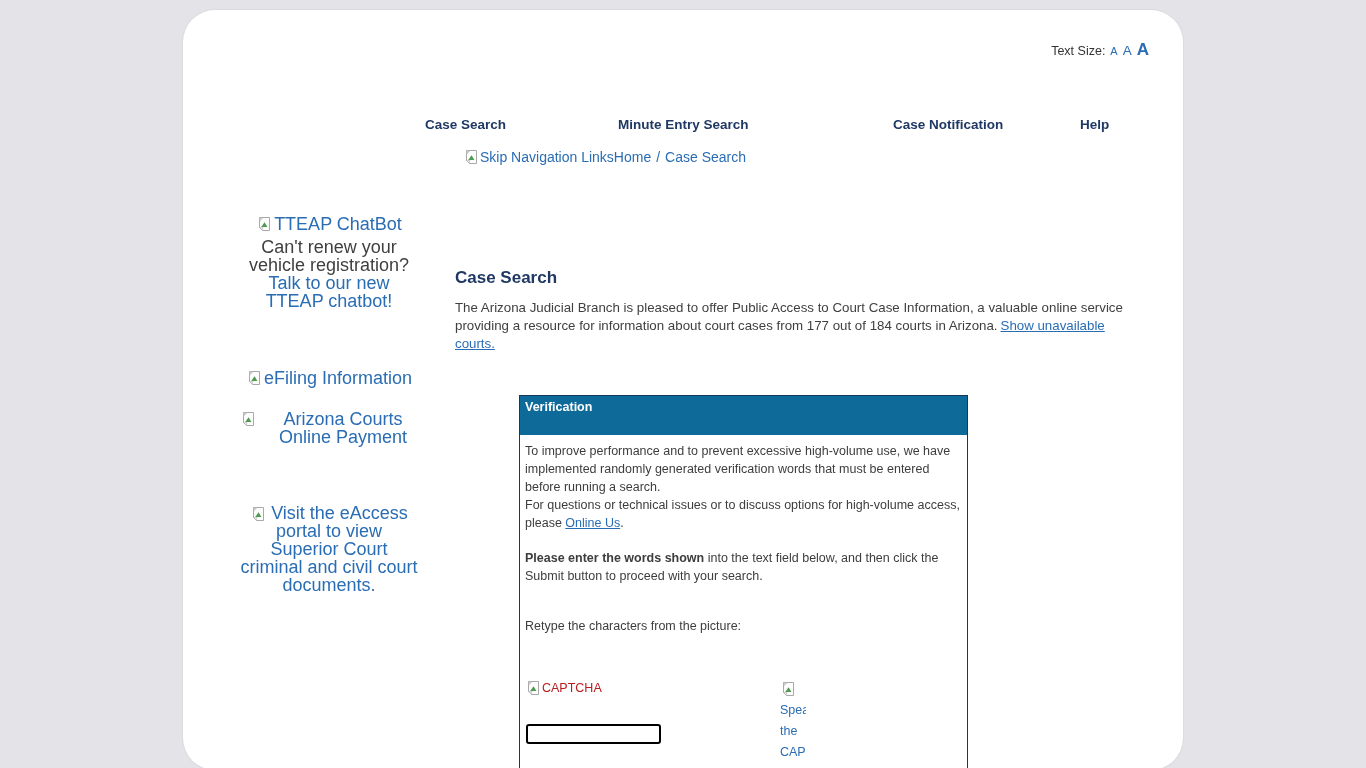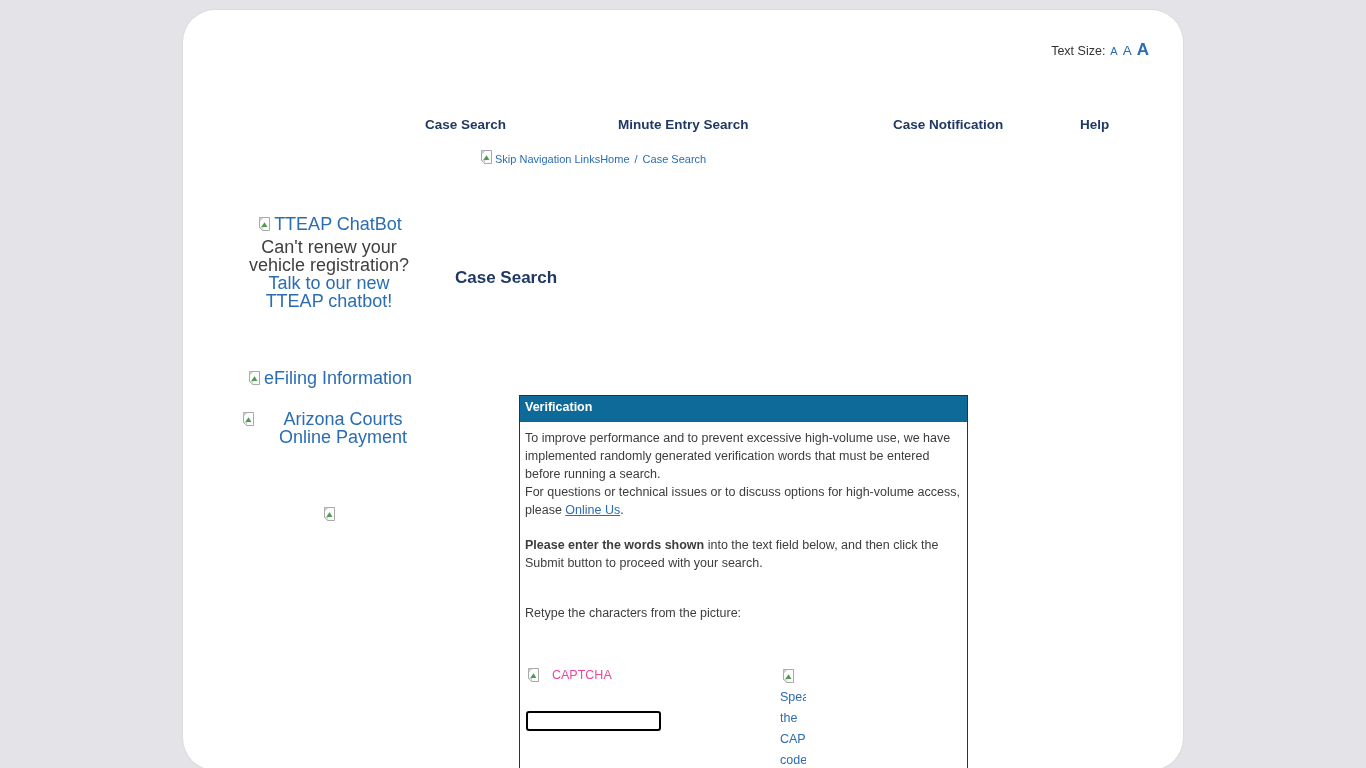--- a/index.html
+++ b/index.html
@@ -37,23 +37,23 @@
   
   .nav { position: absolute; top: 107px; left: 0; width: 100%; height: 22px; }
   .nav a {
     position: absolute;
     color: #1f3864; font-weight: bold; font-size: 13.5px; white-space: nowrap;
   }
   .nav-0 { left: 242px; } .nav-1 { left: 435px; } .nav-2 { left: 710px; } .nav-3 { left: 897px; text-align: right; }
 
   
   .breadcrumb {
-    position: absolute; left: 295px; top: 139px;
+    position: absolute; left: 280px; top: 139px;
     display: flex; align-items: flex-end;
-    font-size: 11px; color: #2a6db4; white-space: nowrap; justify-content: flex-end;
+    font-size: 14px; color: #2a6db4; white-space: nowrap; justify-content: flex-end;
   }
   .breadcrumb .sep { margin: 0 5px; color: #2a6db4; }
   .breadcrumb .bimg { margin-right: 1px; }
 
   
   .bimg { display: inline-block; width: 16px; height: 16px; vertical-align: -3px; flex: 0 0 auto; }
 
   
   .sidebar {
     position: absolute; left: 57px; top: 205px; width: 178px;
@@ -79,30 +79,30 @@
   .intro a { margin-left: 3px; }
 
   
   .panel {
     position: absolute; left: 336px; top: 385px; width: 449px; height: 620px;
     border: 1px solid #16365c; background: #fff;
   }
   .panel-header {
     background: #0e6a99; color: #ffffff;
     font-size: 12.5px; font-weight: bold;
-    padding: 4px 5px 8px; line-height: 14px;
+    padding: 4px 5px 21px; line-height: 14px;
   }
   .panel-body {
     padding: 7px 6px 0 5px;
     font-size: 12.5px; line-height: 18px; color: #3d3d3f;
   }
   .instruction { margin-top: 17px; }
   .retype { margin-top: 32px; }
   .captcha-area { position: relative; margin-top: 13px; height: 420px; }
-  .captcha-label { display: flex; align-items: center; gap: 11px; color: #ec4899; margin-top: 44px; }
+  .captcha-label { display: flex; align-items: center; gap: 1px; color: #b91c1c; margin-top: 44px; }
   .captcha-input {
     display: block; margin-top: 27px; margin-left: 1px;
     width: 135px; height: 20px;
     border: 2px solid #000; border-radius: 3px;
     font-size: 13px; padding: 0 4px;
     font-family: "Liberation Sans", sans-serif;
   }
   .clip-col {
     position: absolute; left: 255px; top: 0; width: 26px; height: 420px;
     overflow: hidden; color: #2a6db4; font-size: 12.5px; line-height: 21px;
@@ -175,25 +175,27 @@
       <svg class="bimg" viewBox="0 0 16 16">
           <use href="#broken-img"></use>
         </svg>
       <a>Arizona Courts Online Payment</a>
     </div>
 
     <div class="eaccess">
       <svg class="bimg" viewBox="0 0 16 16">
           <use href="#broken-img"></use>
         </svg>
+      <a>Visit the eAccess portal to view Superior Court criminal and civil court documents.</a>
     </div>
   </div>
 
   <h1 class="page-title">Case Search</h1>
 
+  <p class="intro"><span>The Arizona Judicial Branch is pleased to offer Public Access to Court Case Information, a valuable online service providing a resource for information about court cases from 177 out of 184 courts in Arizona.</span><a class="u">Show unavailable courts.</a></p>
 
   <div class="panel">
     <div class="panel-header">Verification</div>
     <div class="panel-body">
       <div><span>To improve performance and to prevent excessive high-volume use, we have implemented randomly generated verification words that must be entered before running a search.</span><br><span>For questions or technical issues or to discuss options for high-volume access, please </span><a class="u">Online Us</a><span>.</span></div>
 
       <div class="instruction"><b>Please enter the words shown</b><span> into the text field below, and then click the Submit button to proceed with your search.</span></div>
 
       <div class="retype">Retype the characters from the picture:</div>
 

